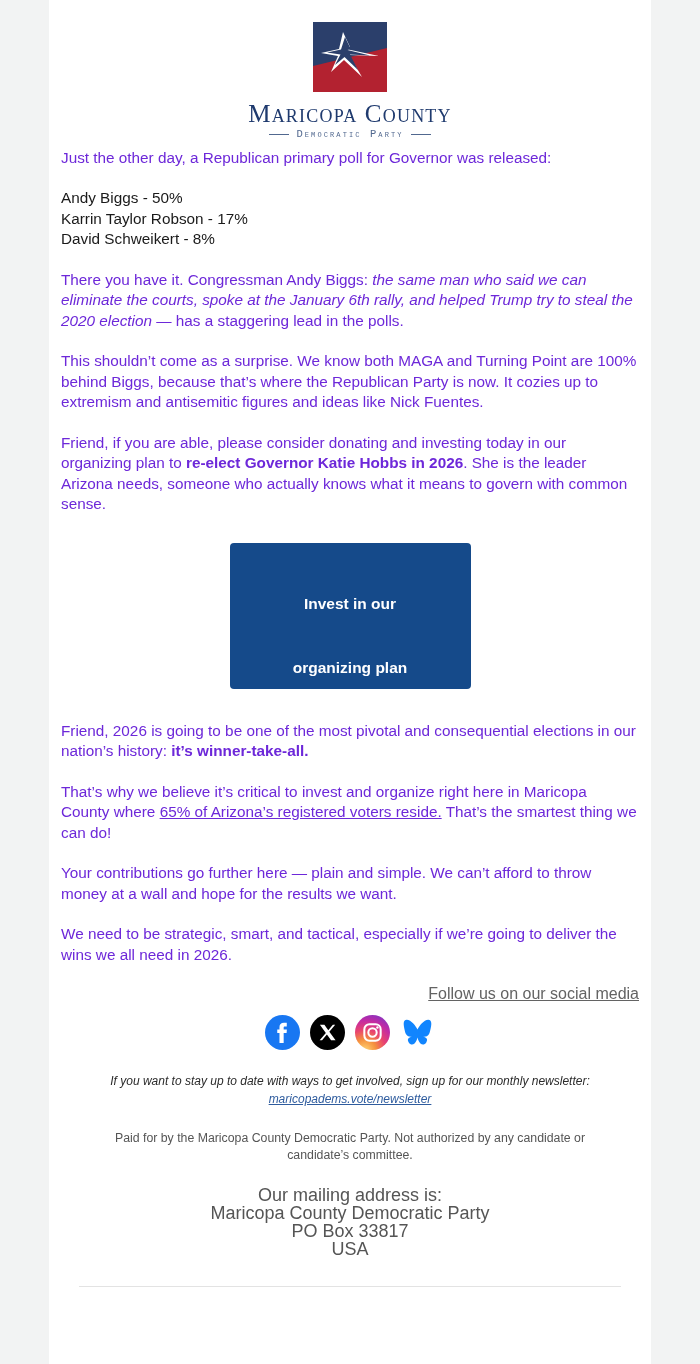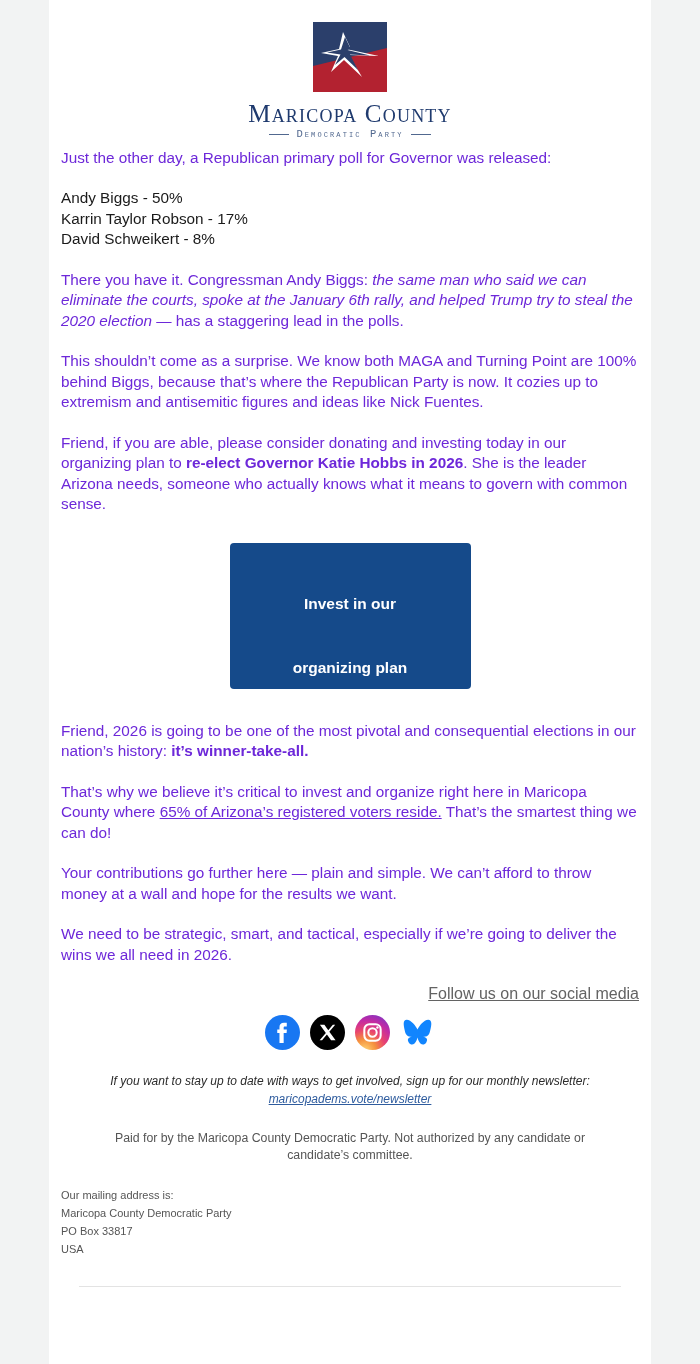--- a/index.html
+++ b/index.html
@@ -156,23 +156,23 @@
     font-style: italic;
   }
   .paidfor {
     text-align: center;
     color: #555555;
     font-size: 12.3px;
     line-height: 17px;
     margin: 0 28px 22px 28px;
   }
   .address {
-    text-align: left;
+    text-align: center;
     color: #555555;
-    font-size: 11px;
+    font-size: 18px;
     line-height: 18px;
     margin: 0 0 28px 0;
   }
   .divider {
     height: 1px;
     background: #e3e3e3;
     margin: 0 18px 18px 18px;
   }
 </style>
 </head>

